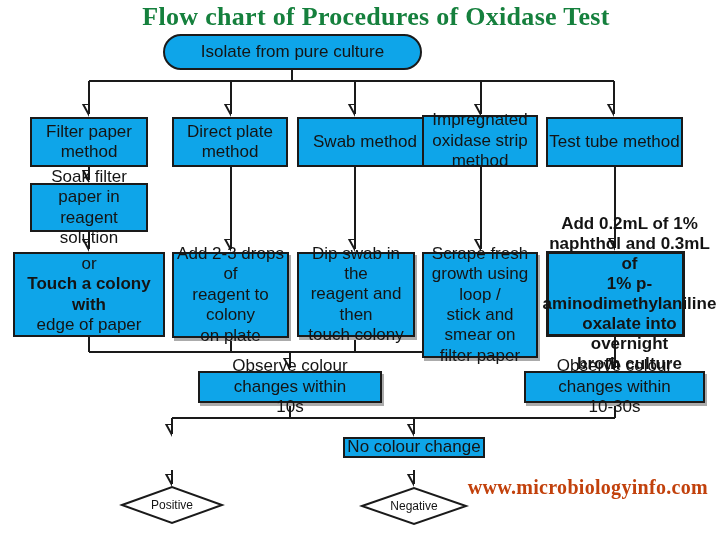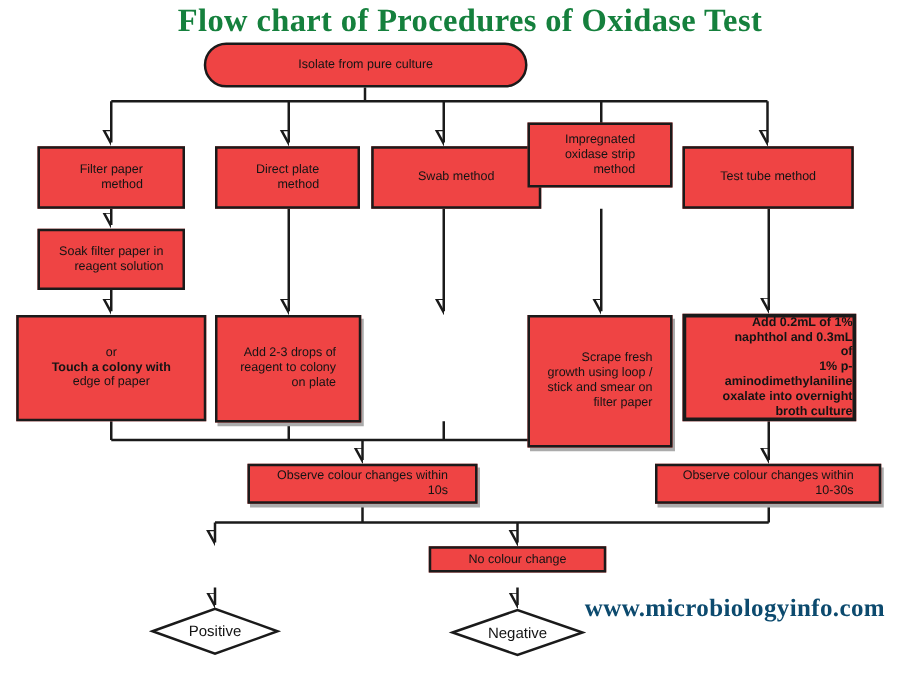--- a/index.html
+++ b/index.html
@@ -10,34 +10,34 @@
   #wires{position:absolute;left:0;top:0;width:720px;height:540px;}
   #wires path{stroke:#1a1a1a;stroke-width:2;fill:none;}
   #wires path.a{marker-end:url(#arw);}
   #wires .diamond{fill:#ffffff;stroke:#1a1a1a;stroke-width:2;}
   .title{
     position:absolute;top:2px;left:16px;width:720px;text-align:center;
     font-family:"Liberation Serif", serif;font-weight:bold;font-size:26px;
     letter-spacing:.3px;color:#15803d;
   }
   .box{
-    position:absolute;box-sizing:border-box;border:2px solid #1a1a1a;background:#ef4444;
+    position:absolute;box-sizing:border-box;border:2px solid #1a1a1a;background:#0ea5e9;
     display:flex;flex-direction:column;align-items:center;justify-content:center;
-    text-align:right;white-space:pre-line;font-size:10px;line-height:1.2;
+    text-align:center;white-space:pre-line;font-size:17px;line-height:1.2;
   }
   .pill{border-radius:18px;}
   .shadow{box-shadow:2px 3px 0 #ababab;}
   .thick{border-width:3px;padding-left:28px;}
   .boldtext{font-weight:bold;}
   .dlabel{
     position:absolute;text-align:center;font-size:12px;line-height:14px;
   }
   .watermark{
     position:absolute;top:476px;right:12px;
-    font-family:"Liberation Serif", serif;font-weight:bold;font-size:20px;color:#0c4a6e;
+    font-family:"Liberation Serif", serif;font-weight:bold;font-size:20px;color:#c2410c;
     letter-spacing:.3px;
   }
   .seg{display:block;}
 </style>
 </head>
 <body>
 
 <div id="stage">
 
   <svg id="wires" viewBox="0 0 720 540" xmlns="http://www.w3.org/2000/svg">
@@ -81,36 +81,39 @@
 
   <div class="title">Flow chart of Procedures of Oxidase Test</div>
 
   <div class="box pill" style="left:163px;top:34px;width:259px;height:36px;">Isolate from pure culture</div>
 
   <div class="box" style="left:30px;top:117px;width:118px;height:50px;">Filter paper
 method</div>
   <div class="box" style="left:172px;top:117px;width:116px;height:50px;">Direct plate
 method</div>
   <div class="box" style="left:297px;top:117px;width:136px;height:50px;">Swab method</div>
-  <div class="box" style="left:422px;top:98px;width:116px;height:52px;">Impregnated
+  <div class="box" style="left:422px;top:115px;width:116px;height:52px;">Impregnated
 oxidase strip
 method</div>
   <div class="box" style="left:546px;top:117px;width:137px;height:50px;">Test tube method</div>
 
   <div class="box" style="left:30px;top:183px;width:118px;height:49px;">Soak filter paper in
 reagent solution</div>
 
   <div class="box" style="left:13px;top:252px;width:152px;height:85px;line-height:1.18;">
     <span class="seg">or</span>
     <span class="seg boldtext">Touch a colony with</span>
     <span class="seg">edge of paper</span>
   </div>
   <div class="box shadow" style="left:172px;top:252px;width:117px;height:86px;">Add 2-3 drops of
 reagent to colony
 on plate</div>
+  <div class="box shadow" style="left:297px;top:252px;width:118px;height:85px;">Dip swab in the
+reagent and then
+touch colony</div>
   <div class="box shadow" style="left:422px;top:252px;width:116px;height:106px;">Scrape fresh
 growth using loop /
 stick and smear on
 filter paper</div>
   <div class="box thick boldtext" style="left:546px;top:251px;width:139px;height:86px;line-height:1.18;">Add 0.2mL of 1%
 naphthol and 0.3mL of
 1% p-
 aminodimethylaniline
 oxalate into overnight
 broth culture</div>

